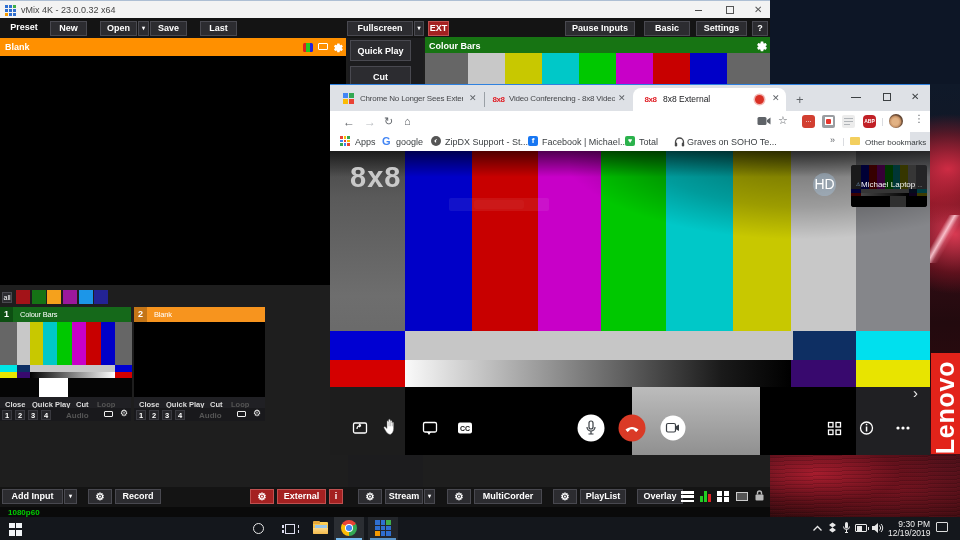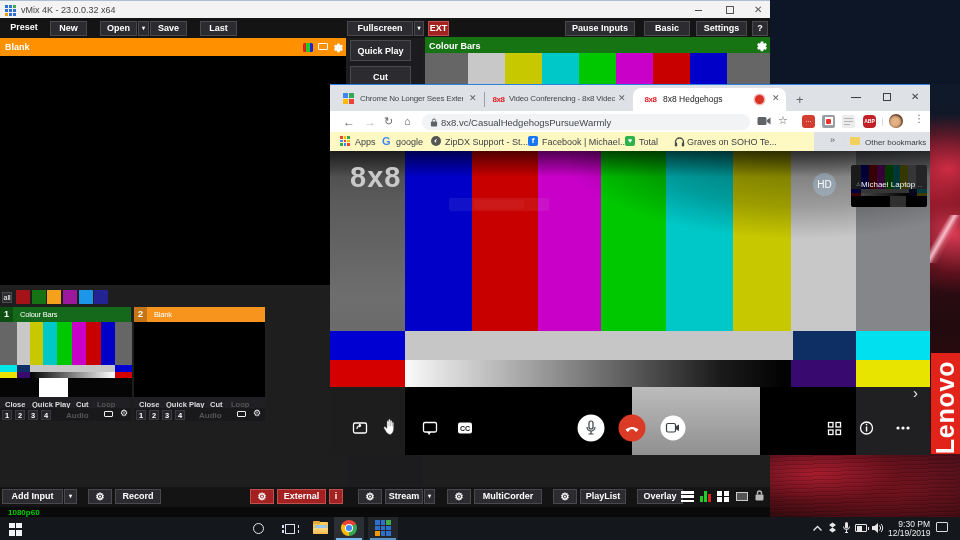--- a/index.html
+++ b/index.html
@@ -234,42 +234,35 @@
   </div>
   <div class="abs" style="left:154px;top:7px;width:1px;height:15px;background:#9aa0a6;"></div>
   <div class="abs" style="left:156px;top:4px;width:144px;height:22px;">
     <div class="abs" style="left:6px;top:4.5px;width:13px;height:11px;color:#e01e25;font-size:8px;font-weight:bold;text-align:center;line-height:11px;letter-spacing:-0.5px;">8x8</div>
     <div class="abs" style="left:23px;top:5px;width:106px;font-size:8px;letter-spacing:-0.2px;color:#45474a;white-space:nowrap;overflow:hidden;">Video Conferencing - 8x8 Video ...</div>
     <div class="abs" style="left:132px;top:4px;font-size:9px;color:#5f6368;">✕</div>
   </div>
 
   <div class="abs" style="left:303px;top:3px;width:153px;height:23px;background:#fff;border-radius:8px 8px 0 0;">
     <div class="abs" style="left:11px;top:5.5px;width:13px;height:11px;color:#e01e25;font-size:8px;font-weight:bold;text-align:center;line-height:11px;letter-spacing:-0.5px;">8x8</div>
-    <div class="abs" style="left:30px;top:6px;font-size:8.5px;color:#202124;">8x8 Hedgehogs</div>
+    <div class="abs" style="left:30px;top:6px;font-size:8.5px;color:#202124;">8x8 External</div>
     <div class="abs" style="left:122px;top:6.5px;width:9px;height:9px;background:#d93025;border-radius:50%;box-shadow:0 0 0 1.5px rgba(217,48,37,.35);"></div>
     <div class="abs" style="left:139px;top:5px;font-size:9px;color:#5f6368;">✕</div>
   </div>
   <div class="abs" style="left:466px;top:7px;font-size:13px;color:#5f6368;">+</div>
 
   <div class="abs" style="left:521px;top:12px;width:10px;height:1px;background:#3c4043;"></div>
   <div class="abs" style="left:553px;top:8px;width:8px;height:8px;border:1px solid #3c4043;"></div>
   <div class="abs" style="left:581px;top:6px;font-size:10px;color:#3c4043;">✕</div>
 
   <div class="abs" style="left:0;top:26px;width:600px;height:21px;background:#fff;">
     <div class="abs" style="left:13px;top:4px;font-size:12px;color:#5f6368;">←</div>
     <div class="abs" style="left:34px;top:4px;font-size:12px;color:#b8bcc0;">→</div>
     <div class="abs" style="left:54px;top:4px;font-size:11px;color:#5f6368;">↻</div>
     <div class="abs" style="left:74px;top:4px;font-size:11px;color:#5f6368;">⌂</div>
-    <div class="abs" style="left:92px;top:2.5px;width:328px;height:16px;background:#f1f3f4;border-radius:8px;">
-      <svg style="position:absolute;left:7.5px;top:4px;" width="8" height="9" viewBox="0 0 9 10">
-          <rect x="1" y="4" width="7" height="5.5" rx="1" fill="#5f6368"></rect>
-          <path d="M2.7 4 V2.8 a1.8 1.8 0 0 1 3.6 0 V4" fill="none" stroke="#5f6368" stroke-width="1.1"></path>
-        </svg>
-      <span style="position:absolute;left:19px;top:3.5px;font-size:9.5px;color:#44474b;">8x8.vc/CasualHedgehogsPursueWarmly</span>
-    </div>
     <svg class="abs" style="left:427px;top:4.5px;" width="14" height="10" viewBox="0 0 14 10">
         <rect x="0.5" y="1" width="9" height="8" rx="1.5" fill="#5f6368"></rect>
         <path d="M10 4 L13.5 1.5 v7 L10 6 Z" fill="#5f6368"></path>
       </svg>
     <div class="abs" style="left:448px;top:3px;font-size:11px;color:#5f6368;">☆</div>
     <div class="abs" style="left:472px;top:3.5px;width:13px;height:13px;background:#d23f31;border-radius:3px;color:#fff;font-size:8px;text-align:center;line-height:10px;">...</div>
     <div class="abs" style="left:492px;top:3.5px;width:13px;height:13px;background:#9a9da1;border-radius:2px;">
       <div style="position:absolute;left:2.5px;top:2.5px;width:8px;height:8px;background:#fff;"></div>
       <div style="position:absolute;left:4px;top:4px;width:5px;height:5px;background:#e5352c;border-radius:1px;"></div>
     </div>
@@ -277,21 +270,21 @@
       <div style="position:absolute;left:2px;top:3px;width:9px;height:1.5px;background:#b0b4b8;"></div>
       <div style="position:absolute;left:2px;top:6px;width:9px;height:1.5px;background:#b0b4b8;"></div>
       <div style="position:absolute;left:2px;top:9px;width:6px;height:1.5px;background:#b0b4b8;"></div>
     </div>
     <div class="abs" style="left:533px;top:3.5px;width:13px;height:13px;background:#c12026;border-radius:4px;color:#fff;font-size:5px;font-weight:bold;text-align:center;line-height:13px;">ABP</div>
     <div class="abs" style="left:552px;top:7px;width:1px;height:8px;background:#dadce0;"></div>
     <div class="abs" style="left:559px;top:2.5px;width:14px;height:14px;border-radius:50%;background:radial-gradient(circle at 45% 55%, #e2b284 30%, #c89468 48%, #6a4a34 62%, #3a2e28 100%);"></div>
     <div class="abs" style="left:584px;top:2px;font-size:10px;color:#5f6368;">⋮</div>
   </div>
 
-  <div class="abs" style="left:0;top:47px;width:484px;height:19px;background:#fef9c3;">
+  <div class="abs" style="left:0;top:47px;width:580px;height:19px;background:#ffffff;">
     <div class="abs" style="left:10px;top:4px;width:10px;height:10px;display:grid;grid-template-columns:1fr 1fr 1fr;grid-template-rows:1fr 1fr 1fr;gap:1px;">
       <div style="background:#ea4335"></div>
         <div style="background:#fbbc05"></div>
         <div style="background:#34a853"></div>
       <div style="background:#4285f4"></div>
         <div style="background:#ea4335"></div>
         <div style="background:#fbbc05"></div>
       <div style="background:#34a853"></div>
         <div style="background:#4285f4"></div>
         <div style="background:#ea4335"></div>
@@ -353,21 +346,21 @@
 
     <div class="abs" style="left:0;top:0;width:600px;height:26px;background:linear-gradient(180deg,rgba(0,0,0,.6),rgba(0,0,0,0));"></div>
     <div class="abs" style="left:240px;top:0;width:360px;height:125px;background:radial-gradient(ellipse 300px 120px at 64% -8%, rgba(0,0,0,.5), rgba(0,0,0,.22) 55%, rgba(0,0,0,0) 82%);"></div>
 
     <div class="abs" style="left:20px;top:10px;font-size:29px;font-weight:bold;color:#c9c9c9;letter-spacing:1px;">8x8</div>
 
 
     <div class="abs" style="left:119px;top:47px;width:100px;height:13px;background:rgba(255,255,255,.07);border-radius:2px;"></div>
     <div class="abs" style="left:144px;top:49px;width:50px;height:9px;background:rgba(210,50,50,.22);border-radius:2px;"></div>
 
-    <div class="abs" style="left:483px;top:22px;width:23px;height:23px;border-radius:50%;background:rgba(168,200,228,.38);color:#fff;font-size:10px;font-weight:normal;text-align:center;line-height:23px;">HD</div>
+    <div class="abs" style="left:483px;top:22px;width:23px;height:23px;border-radius:50%;background:rgba(168,200,228,.38);color:#fff;font-size:14px;font-weight:normal;text-align:center;line-height:23px;">HD</div>
 
     <div class="abs" style="left:521px;top:14px;width:76px;height:42px;border-radius:3px;overflow:hidden;background:#111;">
       <div class="abs" style="left:0;top:0;width:76px;height:24px;display:flex;">
         <div style="width:10px;background:#3a3a3c"></div>
           <div style="width:8px;background:#000078"></div>
         <div style="width:8px;background:#780000"></div>
           <div style="width:8px;background:#780078"></div>
         <div style="width:8px;background:#007800"></div>
           <div style="width:7px;background:#007878"></div>
         <div style="width:8px;background:#787800"></div>

